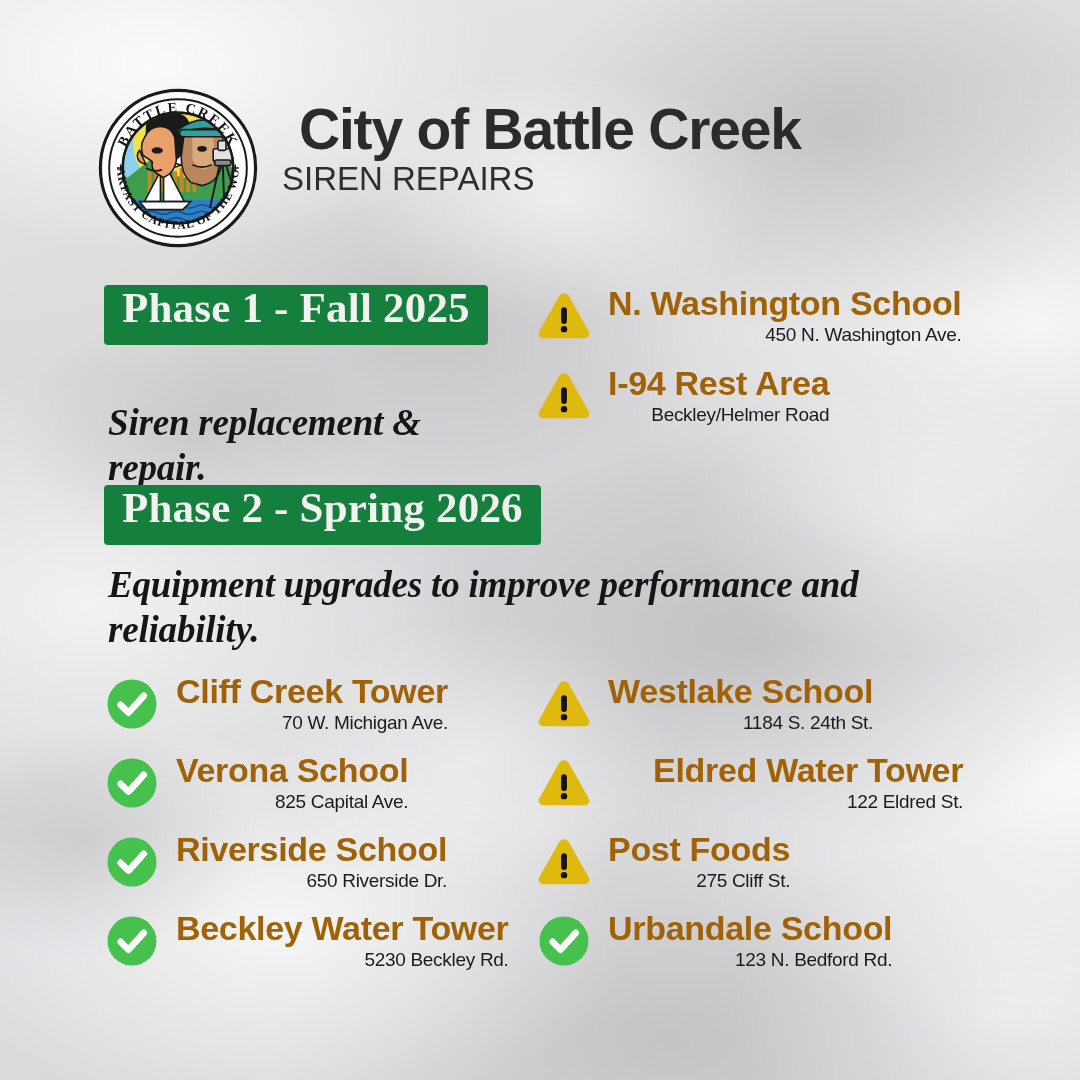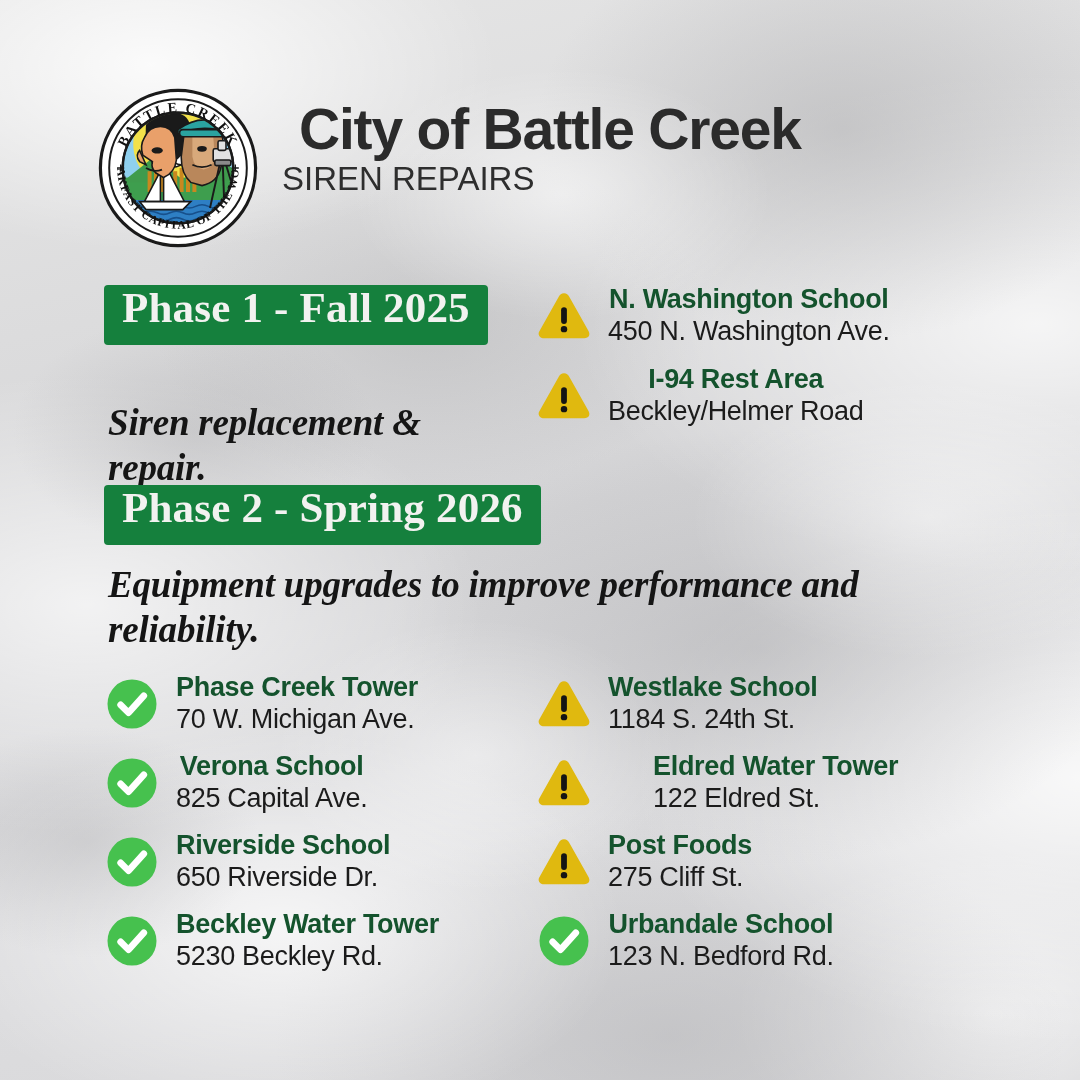--- a/index.html
+++ b/index.html
@@ -79,26 +79,26 @@
     letter-spacing:-.2px;
   }
   #desc-p1 { left:108px; top:360px; width:420px;margin-top:40px; }
   #desc-p2 { left:108px; top:562px; width:830px; }
 
   
   .item { position:absolute; display:flex; align-items:flex-start; }
   .icon { flex:none; width:56px; height:56px; margin-top:4px; }
   .item-text { margin-left:16px; }
   .item-name {
-    font-size:27px; font-weight:700; color:#14532d; line-height:1.12;
-    letter-spacing:-.3px; white-space:nowrap;text-align:center;
+    font-size:34px; font-weight:700; color:#a16207; line-height:1.12;
+    letter-spacing:-.3px; white-space:nowrap;
   }
   .item-addr {
-    font-size:27px; font-weight:400; color:#1b1b1b; line-height:1.18;
-    letter-spacing:-.3px; white-space:nowrap; margin-top:2px;
+    font-size:19px; font-weight:400; color:#1b1b1b; line-height:1.18;
+    letter-spacing:-.3px; white-space:nowrap; margin-top:2px;text-align:right;
   }
 
   
   #p1-0 { left:536px; top:284px; }
   #p1-1 { left:536px; top:364px; }
 
   
   #p2-l0 { left:104px; top:672px; }
   #p2-l1 { left:104px; top:751px; }
   #p2-l2 { left:104px; top:830px; }
@@ -238,21 +238,21 @@
 
   <div class="banner" id="banner-p2">Phase 2 - Spring 2026</div>
   <div class="phase-desc" id="desc-p2">Equipment upgrades to improve performance and reliability.</div>
 
   <div class="item" id="p2-l0">
     <svg class="icon" viewBox="0 0 64 64">
       <circle cx="32" cy="32" r="28" fill="#46c14e"></circle>
       <path d="M19 33 L28 42 L45.5 22.5" fill="none" stroke="#ffffff" stroke-width="7.6" stroke-linecap="round" stroke-linejoin="round"></path>
     </svg>
     <div class="item-text">
-      <div class="item-name">Phase Creek Tower</div>
+      <div class="item-name">Cliff Creek Tower</div>
       <div class="item-addr">70 W. Michigan Ave.</div>
     </div>
   </div>
 
   <div class="item" id="p2-l1">
     <svg class="icon" viewBox="0 0 64 64">
       <circle cx="32" cy="32" r="28" fill="#46c14e"></circle>
       <path d="M19 33 L28 42 L45.5 22.5" fill="none" stroke="#ffffff" stroke-width="7.6" stroke-linecap="round" stroke-linejoin="round"></path>
     </svg>
     <div class="item-text">

